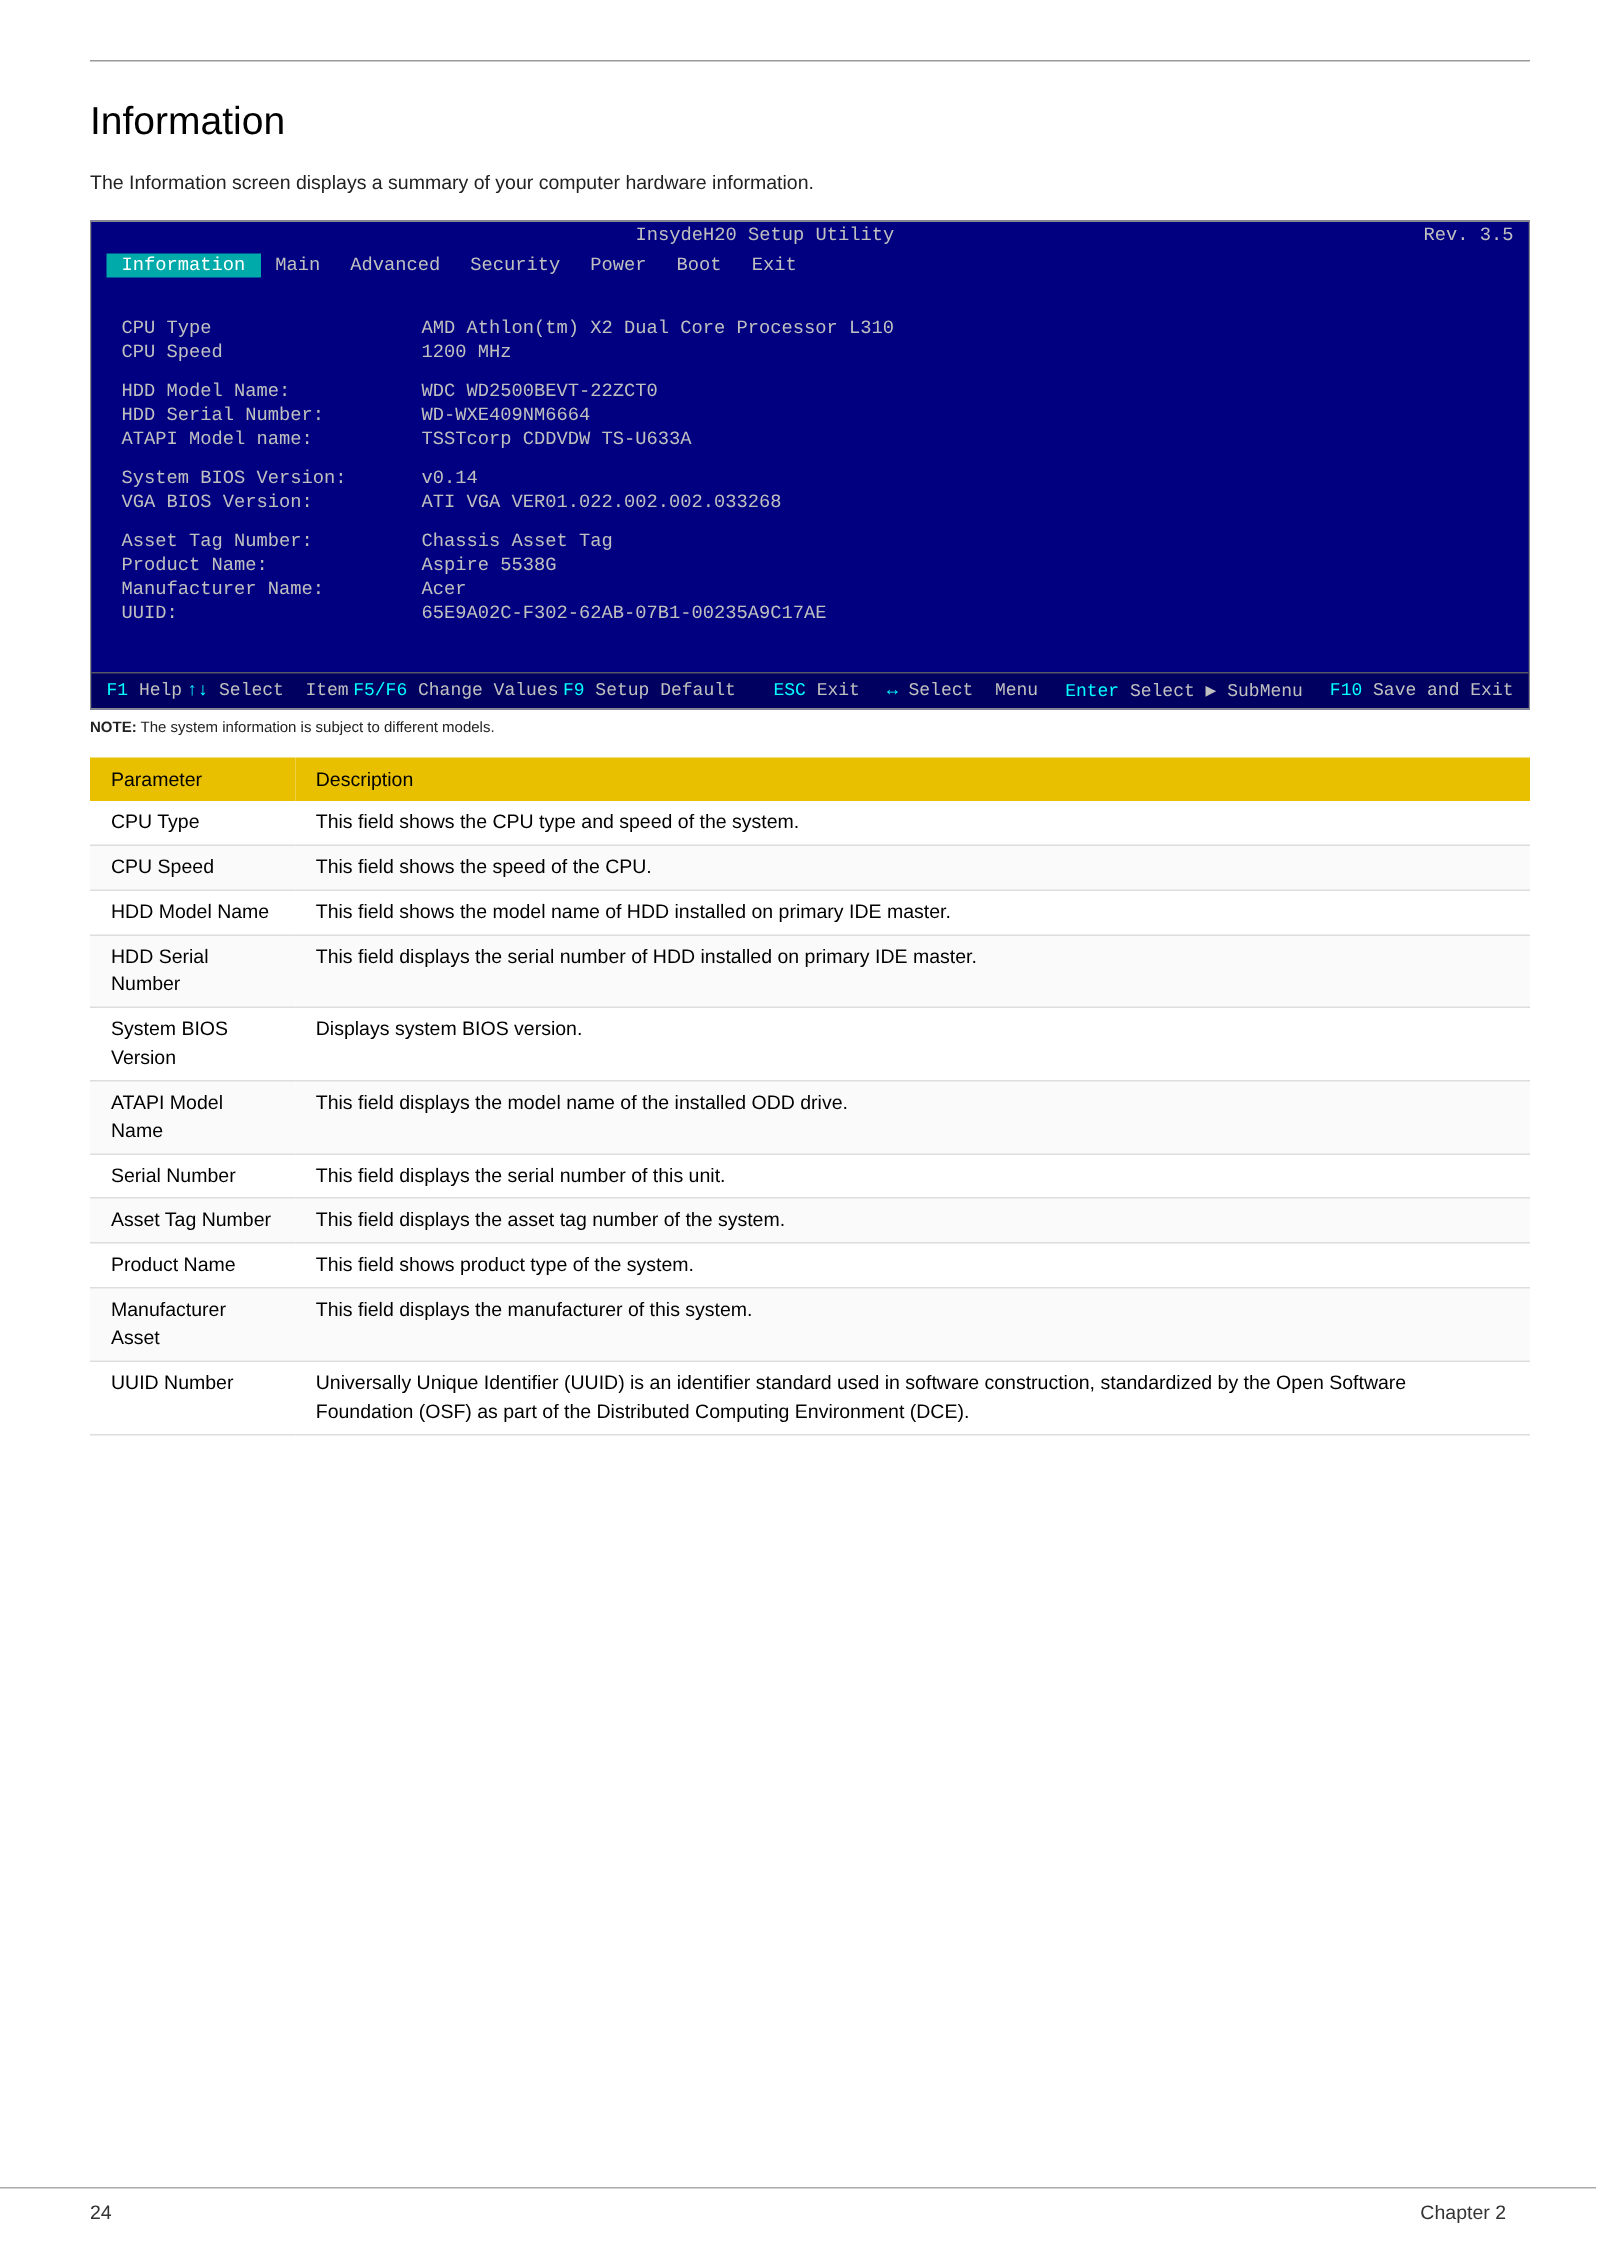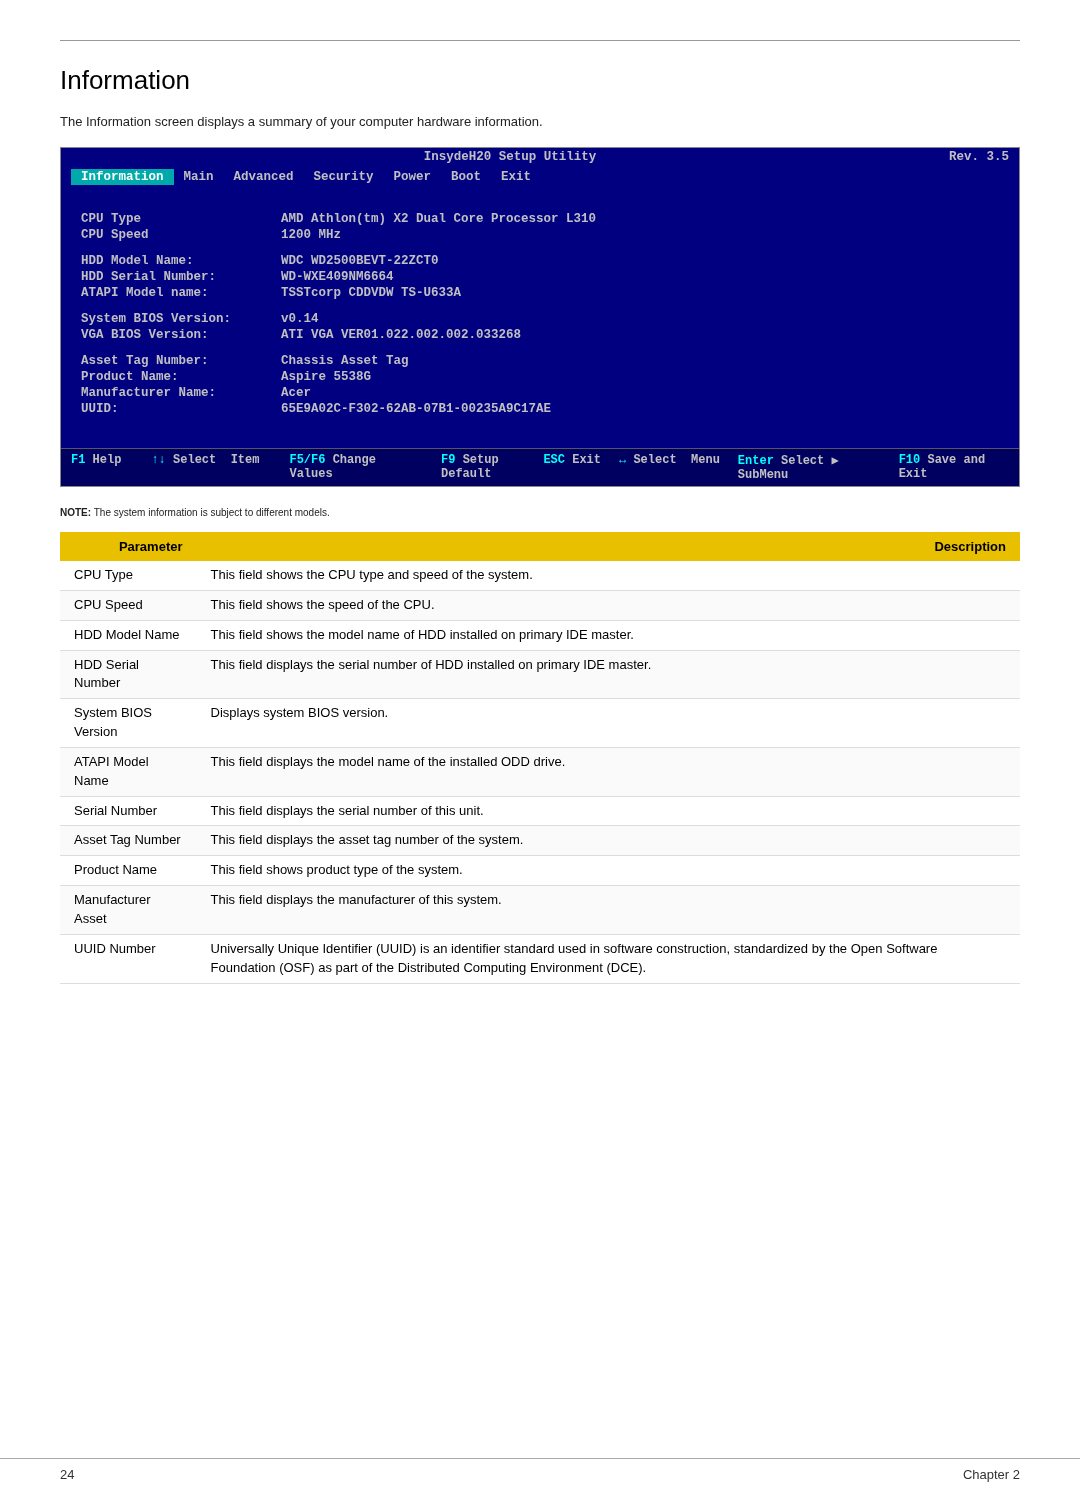--- a/index.html
+++ b/index.html
@@ -26,22 +26,21 @@
       color: #222;
     }
 
     
     .bios-box {
       border: 1px solid #888;
       background: #000080;
       color: #c0c0c0;
       font-family: 'Courier New', monospace;
       font-size: 12.5px;
-      margin-bottom: 20px;
-      font-weight: bold;
+      margin-bottom: 7px;
     }
 
     .bios-header-row {
       display: flex;
       justify-content: space-between;
       align-items: center;
       padding: 2px 10px;
       background: #000080;
       color: #c0c0c0;
     }
@@ -103,21 +102,21 @@
       justify-content: space-between;
       padding: 4px 10px;
       background: #000060;
       color: #00ffff;
       font-size: 12px;
       border-top: 1px solid #556;
     }
 
     .bios-footer-left {
       display: flex;
-      gap: 30px;
+      gap: 3px;
     }
 
     .bios-footer-right {
       display: flex;
       gap: 18px;
     }
 
     .bios-key {
       color: #00ffff;
     }
@@ -144,43 +143,43 @@
       font-size: 13px;
     }
 
     .param-table thead tr {
       background: #e8c000;
       color: #000;
     }
 
     .param-table thead th {
       padding: 7px 14px;
-      font-weight: bold;
-      text-align: right;
+      font-weight: normal;
+      text-align: left;
     }
 
     .param-table tbody tr {
       border-bottom: 1px solid #ddd;
     }
 
     .param-table tbody td {
       padding: 5px 14px;
       vertical-align: top;
       line-height: 1.45;
     }
 
     .param-table tbody tr:nth-child(even) {
       background: #fafafa;
     }
 
     .page-footer {
       position: fixed;
       bottom: 30px;
       left: 0;
-      right: 0;
+      right: 16px;
       display: flex;
       justify-content: space-between;
       padding: 0 60px;
       font-size: 13px;
       color: #333;
       border-top: 1px solid #aaa;
       padding-top: 8px;
     }
 
     

